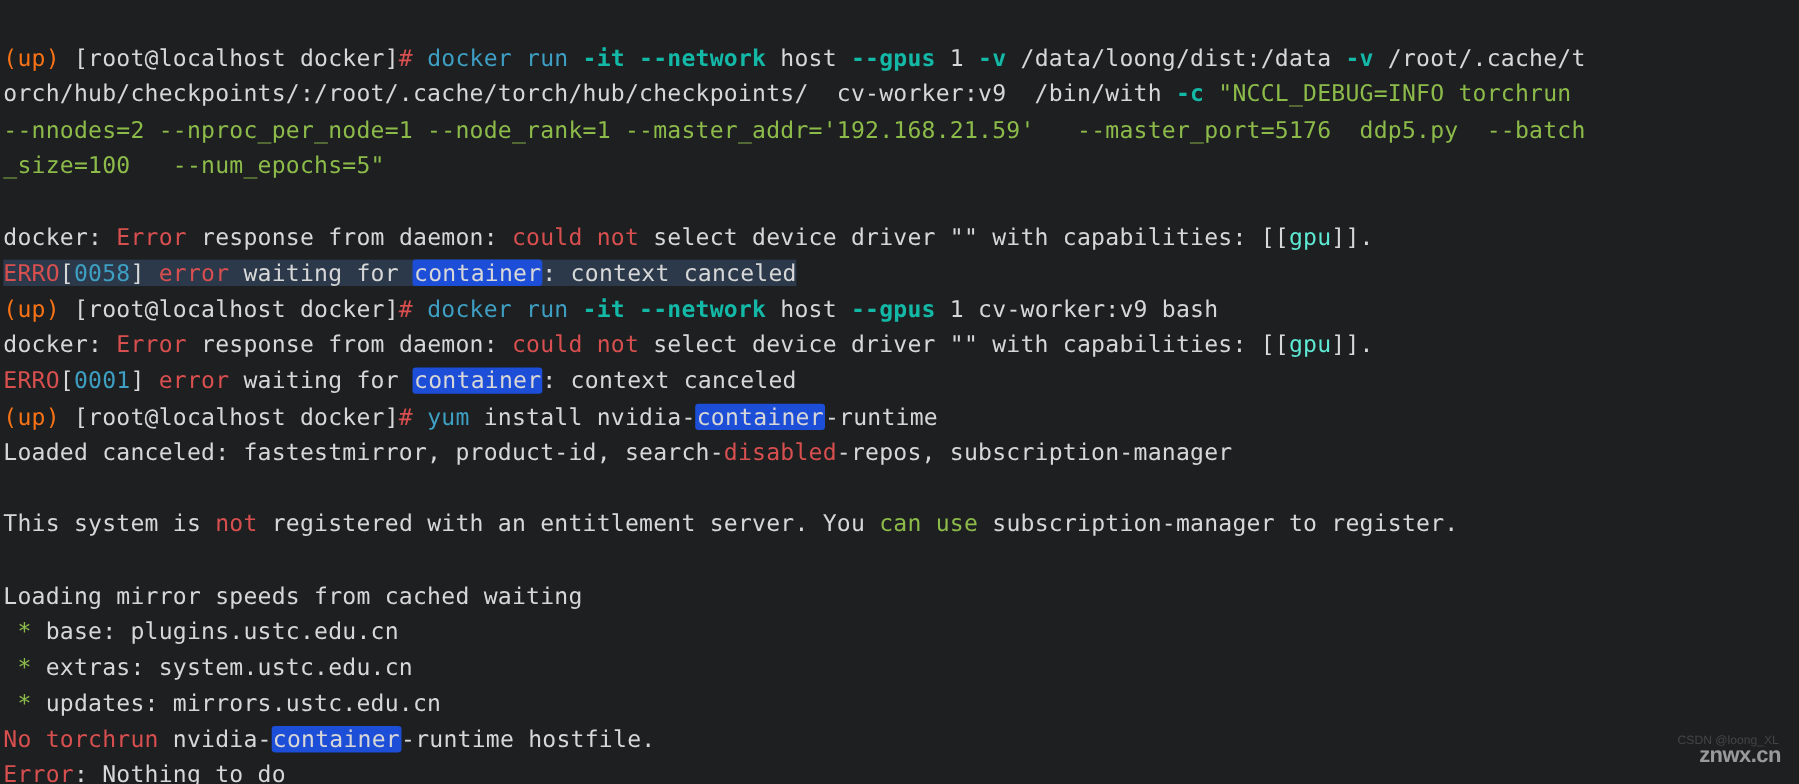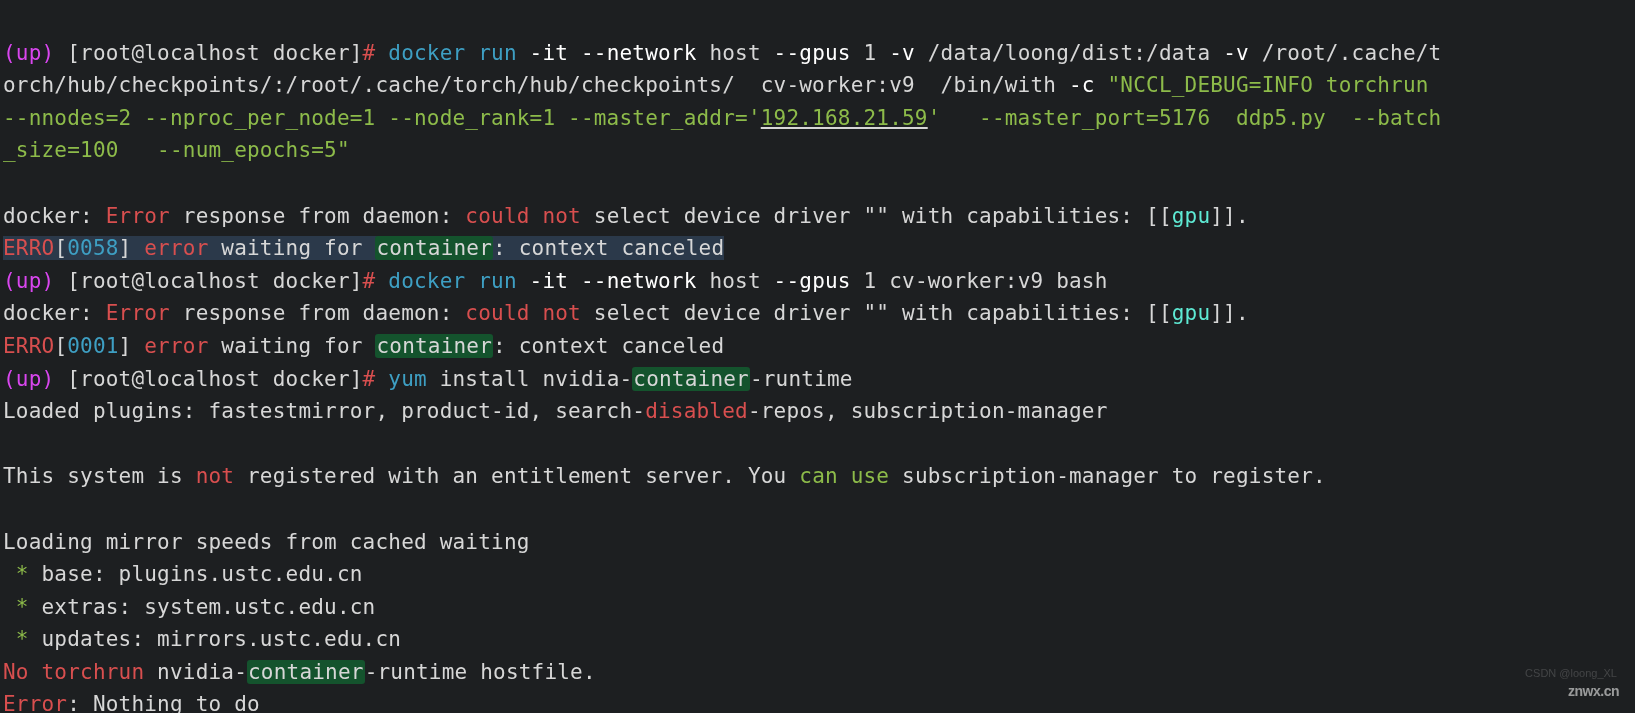--- a/index.html
+++ b/index.html
@@ -15,38 +15,38 @@
     font-size: 21px;
     line-height: 32.6px;
     letter-spacing: 0.2px;
     color: #d7d7d7;
     white-space: pre;
     padding: 4px 3px;
   }
   [data-bind] { white-space: pre; }
   .w  { color: #d7d7d7; }
   .c  { color: #3e9fc3; }   
-  .o  { color: #ffffff; }   
+  .o  { color: #14b8a6; font-weight: bold; }   
   .g  { color: #8dbb4a; }   
   .r  { color: #d84f4f; }
-  .gr { color: #d946ef; }
+  .gr { color: #f97316; }
   .teal{ color:#5eead4; }
   .hl {
-    background: #14532d;
+    background: #1d4ed8;
     border-radius: 3px;
     padding: 0 1px;
   }
-  .ul { text-decoration: underline; text-decoration-color:#d7d7d7;margin-top:24px; }
+  .ul { text-decoration-color:#d7d7d7;margin-top:24px; }
   .sel { background:#2b394a; }
   .wm {
     position: absolute;
     right: 16px;
     bottom: 14px;
     font-family: sans-serif;
-    font-size: 14px;
+    font-size: 20px;
     font-weight: 700;
     color: rgba(255,255,255,0.55);
     letter-spacing: -0.5px;
     margin-left: 36px;
   }
   .wm2 {
     position: absolute;
     right: 18px;
     bottom: 34px;
     font-family: sans-serif;
@@ -62,21 +62,21 @@
 <span><span class="w" data-bind="cmd1.wrap1">orch/hub/checkpoints/:/root/.cache/torch/hub/checkpoints/  </span><span class="w" data-bind="cmd1.image">cv-worker:v9  </span><span class="w" data-bind="cmd1.bin">/bin/with </span><span class="o" data-bind="cmd1.c">-c </span><span class="g" data-bind="cmd1.q1">"NCCL_DEBUG=INFO torchrun  </span></span>
 <span><span class="g" data-bind="cmd1.wrap2a">--nnodes=2 --nproc_per_node=1 --node_rank=1 --master_addr=</span><span class="g" data-bind="cmd1.addr_q">'</span><span class="g ul" data-bind="cmd1.addr">192.168.21.59</span><span class="g" data-bind="cmd1.addr_q2">'</span><span class="g" data-bind="cmd1.wrap2b">   --master_port=5176  ddp5.py  --batch</span></span>
 <span><span class="g" data-bind="cmd1.wrap3">_size=100   --num_epochs=5"</span></span>
 <span data-bind="blank"></span>
 <span><span class="w" data-bind="err1.p1">docker</span><span class="w" data-bind="err1.p2">: </span><span class="r" data-bind="err1.p3">Error</span><span class="w" data-bind="err1.p4"> response from daemon: </span><span class="r" data-bind="err1.p5">could</span><span class="w" data-bind="err1.sp"> </span><span class="r" data-bind="err1.p6">not</span><span class="w" data-bind="err1.p7"> select device driver "" with capabilities: [[</span><span class="teal" data-bind="err1.gpu">gpu</span><span class="w" data-bind="err1.p8">]].</span></span>
 <span class="sel"><span class="r" data-bind="erro1.tag">ERRO</span><span class="w" data-bind="erro1.br1">[</span><span class="c" data-bind="erro1.code">0058</span><span class="w" data-bind="erro1.br2">] </span><span class="r" data-bind="erro1.err">error</span><span class="w" data-bind="erro1.rest1"> waiting for </span><span class="w hl" data-bind="erro1.cont">container</span><span class="w" data-bind="erro1.rest2">: context canceled</span></span>
 <span><span class="gr" data-bind="prompt.venv">(up) </span><span class="w" data-bind="prompt.user_host">[root@localhost docker]</span><span class="r" data-bind="prompt.hash"># </span><span class="c" data-bind="cmd2.docker">docker</span><span class="c" data-bind="cmd2.run"> run </span><span class="o" data-bind="cmd2.it">-it </span><span class="o" data-bind="cmd2.net_flag">--network</span><span class="w" data-bind="cmd2.net_val"> host </span><span class="o" data-bind="cmd2.gpus_flag">--gpus</span><span class="w" data-bind="cmd2.gpus_val"> 1 </span><span class="w" data-bind="cmd2.image">cv-worker:v9 </span><span class="w" data-bind="cmd2.bash">bash</span></span>
 <span><span class="w" data-bind="err2.p1">docker</span><span class="w" data-bind="err2.p2">: </span><span class="r" data-bind="err2.p3">Error</span><span class="w" data-bind="err2.p4"> response from daemon: </span><span class="r" data-bind="err2.p5">could</span><span class="w" data-bind="err2.sp"> </span><span class="r" data-bind="err2.p6">not</span><span class="w" data-bind="err2.p7"> select device driver "" with capabilities: [[</span><span class="teal" data-bind="err2.gpu">gpu</span><span class="w" data-bind="err2.p8">]].</span></span>
 <span><span class="r" data-bind="erro2.tag">ERRO</span><span class="w" data-bind="erro2.br1">[</span><span class="c" data-bind="erro2.code">0001</span><span class="w" data-bind="erro2.br2">] </span><span class="r" data-bind="erro2.err">error</span><span class="w" data-bind="erro2.rest1"> waiting for </span><span class="w hl" data-bind="erro2.cont">container</span><span class="w" data-bind="erro2.rest2">: context canceled</span></span>
 <span><span class="gr" data-bind="prompt.venv">(up) </span><span class="w" data-bind="prompt.user_host">[root@localhost docker]</span><span class="r" data-bind="prompt.hash"># </span><span class="c" data-bind="cmd3.yum">yum</span><span class="w" data-bind="cmd3.rest1"> install nvidia-</span><span class="w hl" data-bind="cmd3.cont">container</span><span class="w" data-bind="cmd3.rest2">-runtime</span></span>
-<span><span class="w" data-bind="yum1.a">Loaded plugins: fastestmirror, product-id, search-</span><span class="r" data-bind="yum1.dis">disabled</span><span class="w" data-bind="yum1.b">-repos, subscription-manager</span></span>
+<span><span class="w" data-bind="yum1.a">Loaded canceled: fastestmirror, product-id, search-</span><span class="r" data-bind="yum1.dis">disabled</span><span class="w" data-bind="yum1.b">-repos, subscription-manager</span></span>
 <span data-bind="blank"></span>
 <span><span class="w" data-bind="reg.a">This system is </span><span class="r" data-bind="reg.not">not</span><span class="w" data-bind="reg.b"> registered with an entitlement server. You </span><span class="g" data-bind="reg.can">can</span><span class="w" data-bind="reg.sp"> </span><span class="g" data-bind="reg.use">use</span><span class="w" data-bind="reg.c"> subscription-manager to register.</span></span>
 <span data-bind="blank"></span>
 <span class="w" data-bind="load">Loading mirror speeds from cached waiting</span>
 <span><span class="g" data-bind="m1.star"> * </span><span class="w" data-bind="m1.txt">base: plugins.ustc.edu.cn</span></span>
 <span><span class="g" data-bind="m2.star"> * </span><span class="w" data-bind="m2.txt">extras: system.ustc.edu.cn</span></span>
 <span><span class="g" data-bind="m3.star"> * </span><span class="w" data-bind="m3.txt">updates: mirrors.ustc.edu.cn</span></span>
 <span><span class="r" data-bind="nopkg.a">No torchrun</span><span class="w" data-bind="nopkg.b"> nvidia-</span><span class="w hl" data-bind="nopkg.cont">container</span><span class="w" data-bind="nopkg.c">-runtime hostfile.</span></span>
 <span><span class="r" data-bind="errend.a">Error</span><span class="w" data-bind="errend.b">: Nothing to do</span></span>
 </div>

